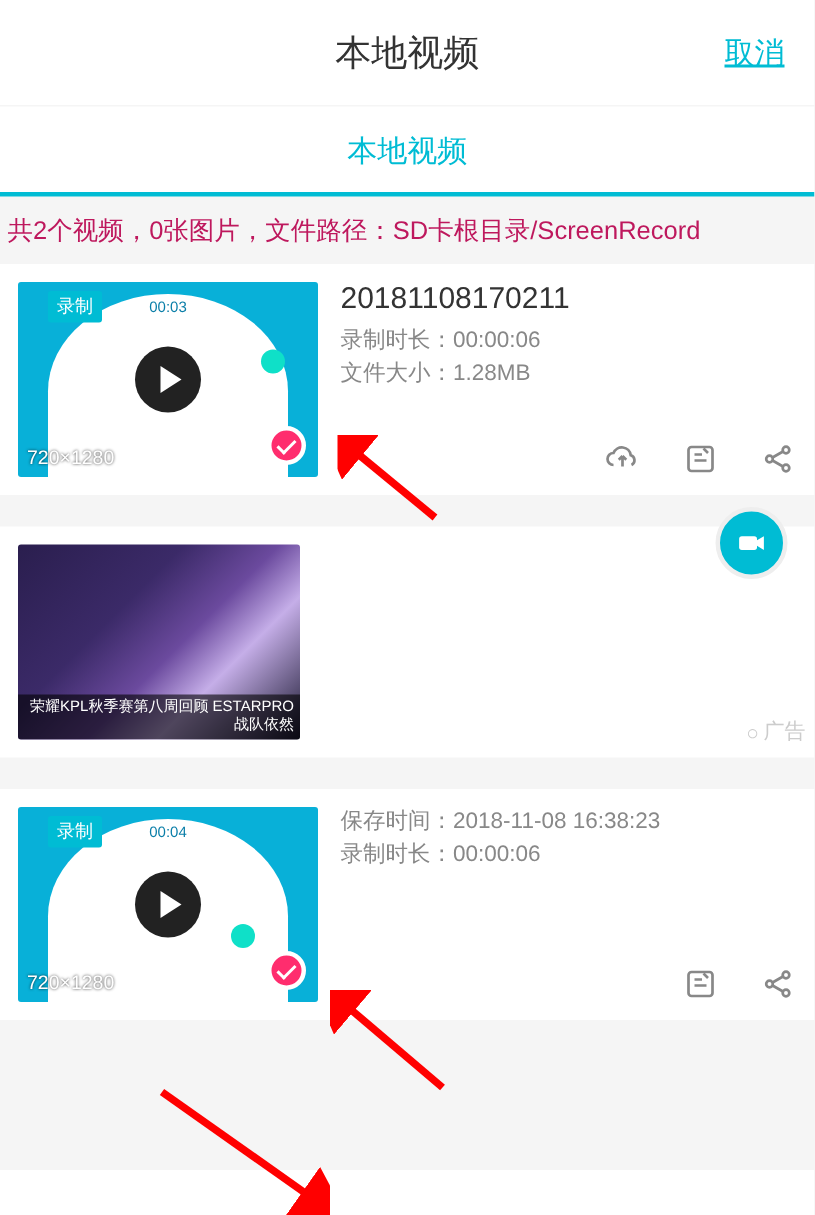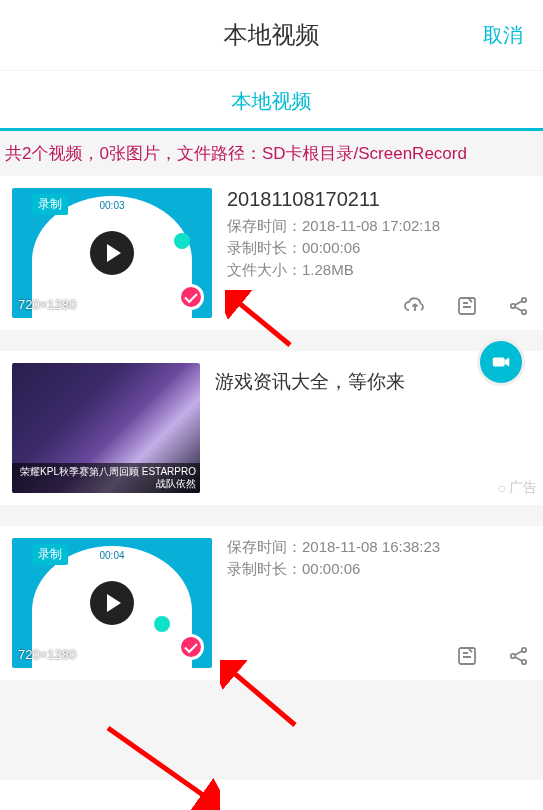--- a/index.html
+++ b/index.html
@@ -1,19 +1,19 @@
 <!DOCTYPE html>
 <html><head>
 <meta charset="utf-8">
 <style>
 *{margin:0;padding:0;box-sizing:border-box;font-family:"PingFang SC","Microsoft YaHei",sans-serif;}
 body{width:543px;height:810px;background:#f5f5f5;overflow:hidden;position:relative;}
 .header{height:70px;background:#fff;display:flex;align-items:center;justify-content:center;position:relative;}
 .header-title{font-size:24px;color:#333;font-weight:400;}
-.header-cancel{position:absolute;right:20px;color:#00bcd4;font-size:20px;}
+.header-cancel{position:absolute;right:20px;color:#00bcd4;font-size:20px;text-decoration:underline;}
 .tabs{height:60px;background:#fff;display:flex;align-items:center;margin-top:1px;}
 .tab{flex:1;text-align:center;font-size:20px;color:#bbb;height:60px;line-height:60px;position:relative;}
 .tab.active{color:#00bcd4;}
 .tab.active::after{content:"";position:absolute;bottom:0;left:0;right:0;height:3px;background:#00bcd4;}
 .status-bar{height:45px;line-height:45px;padding:0 5px;font-size:17px;color:#be185d;background:#f5f5f5;}
 .video-item{background:#fff;display:flex;padding:12px;gap:15px;margin-bottom:1px;}
 .thumb{width:200px;height:130px;position:relative;background:#08b0d8;border-radius:2px;overflow:hidden;flex-shrink:0;}
 .thumb-rec{position:absolute;top:6px;left:20px;background:#00bcd4;color:#fff;font-size:12px;padding:2px 6px;border-radius:2px;z-index:4;}
 .thumb-time{position:absolute;top:12px;left:50%;transform:translateX(-50%);color:#0a7ea8;font-size:10px;z-index:4;}
 .thumb-inner{position:absolute;left:20px;right:20px;top:8px;bottom:-40px;background:#fff;border-radius:50% 50% 0 0 / 40% 40% 0 0;}
@@ -57,21 +57,20 @@
     <div class="thumb-inner"></div>
     <div class="thumb-rec">录制</div>
     <div class="thumb-time">00:03</div>
     <div class="thumb-play"></div>
     <div class="thumb-dot"></div>
     <div class="thumb-check"></div>
     <div class="thumb-res">720×1280</div>
   </div>
   <div class="info">
     <div class="info-title">20181108170211</div>
-    <div class="info-line"><span>保存时间：</span><span>2018-11-08 17:02:18</span></div>
     <div class="info-line"><span>录制时长：</span><span>00:00:06</span></div>
     <div class="info-line"><span>文件大小：</span><span>1.28MB</span></div>
     <div class="actions">
       <svg class="act-icon" viewBox="0 0 24 24" fill="none" stroke="currentColor" stroke-width="1.8">
           <path d="M6 16a4 4 0 010-8 6 6 0 0111.5 1.5A3.5 3.5 0 0118 16"></path>
           <path d="M12 10v7m0-7l-2.5 2.5M12 10l2.5 2.5"></path>
         </svg>
       <svg class="act-icon" viewBox="0 0 24 24" fill="none" stroke="currentColor" stroke-width="1.8">
           <rect x="4" y="4" width="16" height="16" rx="2"></rect>
           <path d="M8 9h5M8 13h8"></path>
@@ -86,21 +85,20 @@
     </div>
   </div>
 </div>
 
 <div class="s2"></div>
 
 <div class="ad-item">
   <div class="ad-thumb">
     <div class="ad-overlay">荣耀KPL秋季赛第八周回顾 ESTARPRO战队依然</div>
   </div>
-  <div class="ad-title">游戏资讯大全，等你来</div>
   <div class="ad-label">○<span>广告</span></div>
 </div>
 
 <div class="s2"></div>
 
 <div class="video-item">
   <div class="thumb">
     <div class="thumb-inner"></div>
     <div class="thumb-rec">录制</div>
     <div class="thumb-time">00:04</div>

